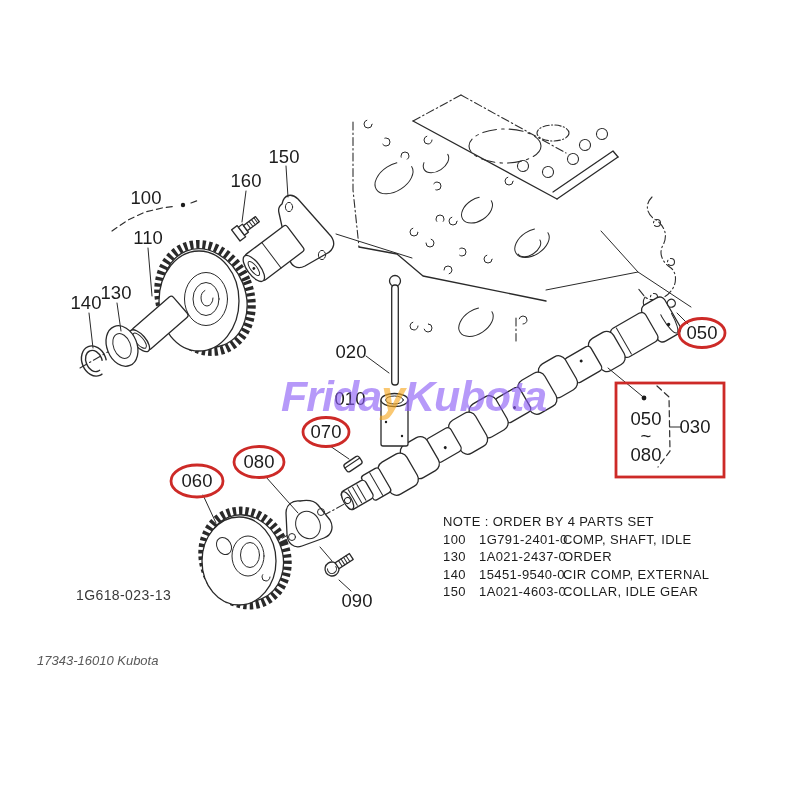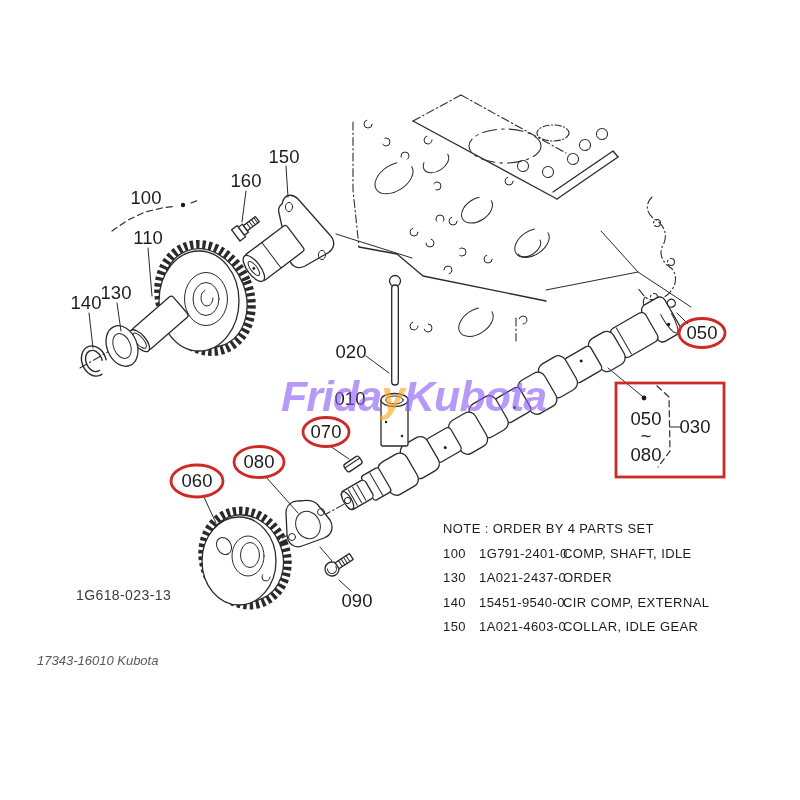--- a/index.html
+++ b/index.html
@@ -16,21 +16,21 @@
   .dot{fill:#1c1c1c;stroke:none;}
   .red{fill:none;stroke:#cd2a27;stroke-width:2.8;}
   .lbl{font-family:"Liberation Sans",sans-serif;font-size:18.5px;fill:#1c1c1c;text-anchor:middle;}
   
   .watermark{position:absolute;left:281px;top:372px;font-size:43px;font-weight:bold;
              font-style:italic;letter-spacing:-1px;opacity:.62;white-space:nowrap;pointer-events:none;}
   .watermark .wm-blue{color:#8b5cf6;}
   .watermark .wm-orange{color:#f7a81d;}
   .note-table{position:absolute;left:443px;top:513px;font-size:13px;color:#1c1c1c;
               letter-spacing:.4px;line-height:17.6px;white-space:nowrap;}
-  .note-row{display:flex;margin-top:7px;}
+  .note-row{display:flex;}
   .nt-ref{width:36px;}
   .nt-part{width:84px;}
   .code-small{position:absolute;left:76px;top:587px;font-size:14px;color:#3a3a3a;letter-spacing:.4px;}
   .sku{position:absolute;left:37px;top:653px;font-size:13px;color:#585858;font-style:italic;}
 </style>
 </head>
 <body>
 
 <div id="canvas">
 

